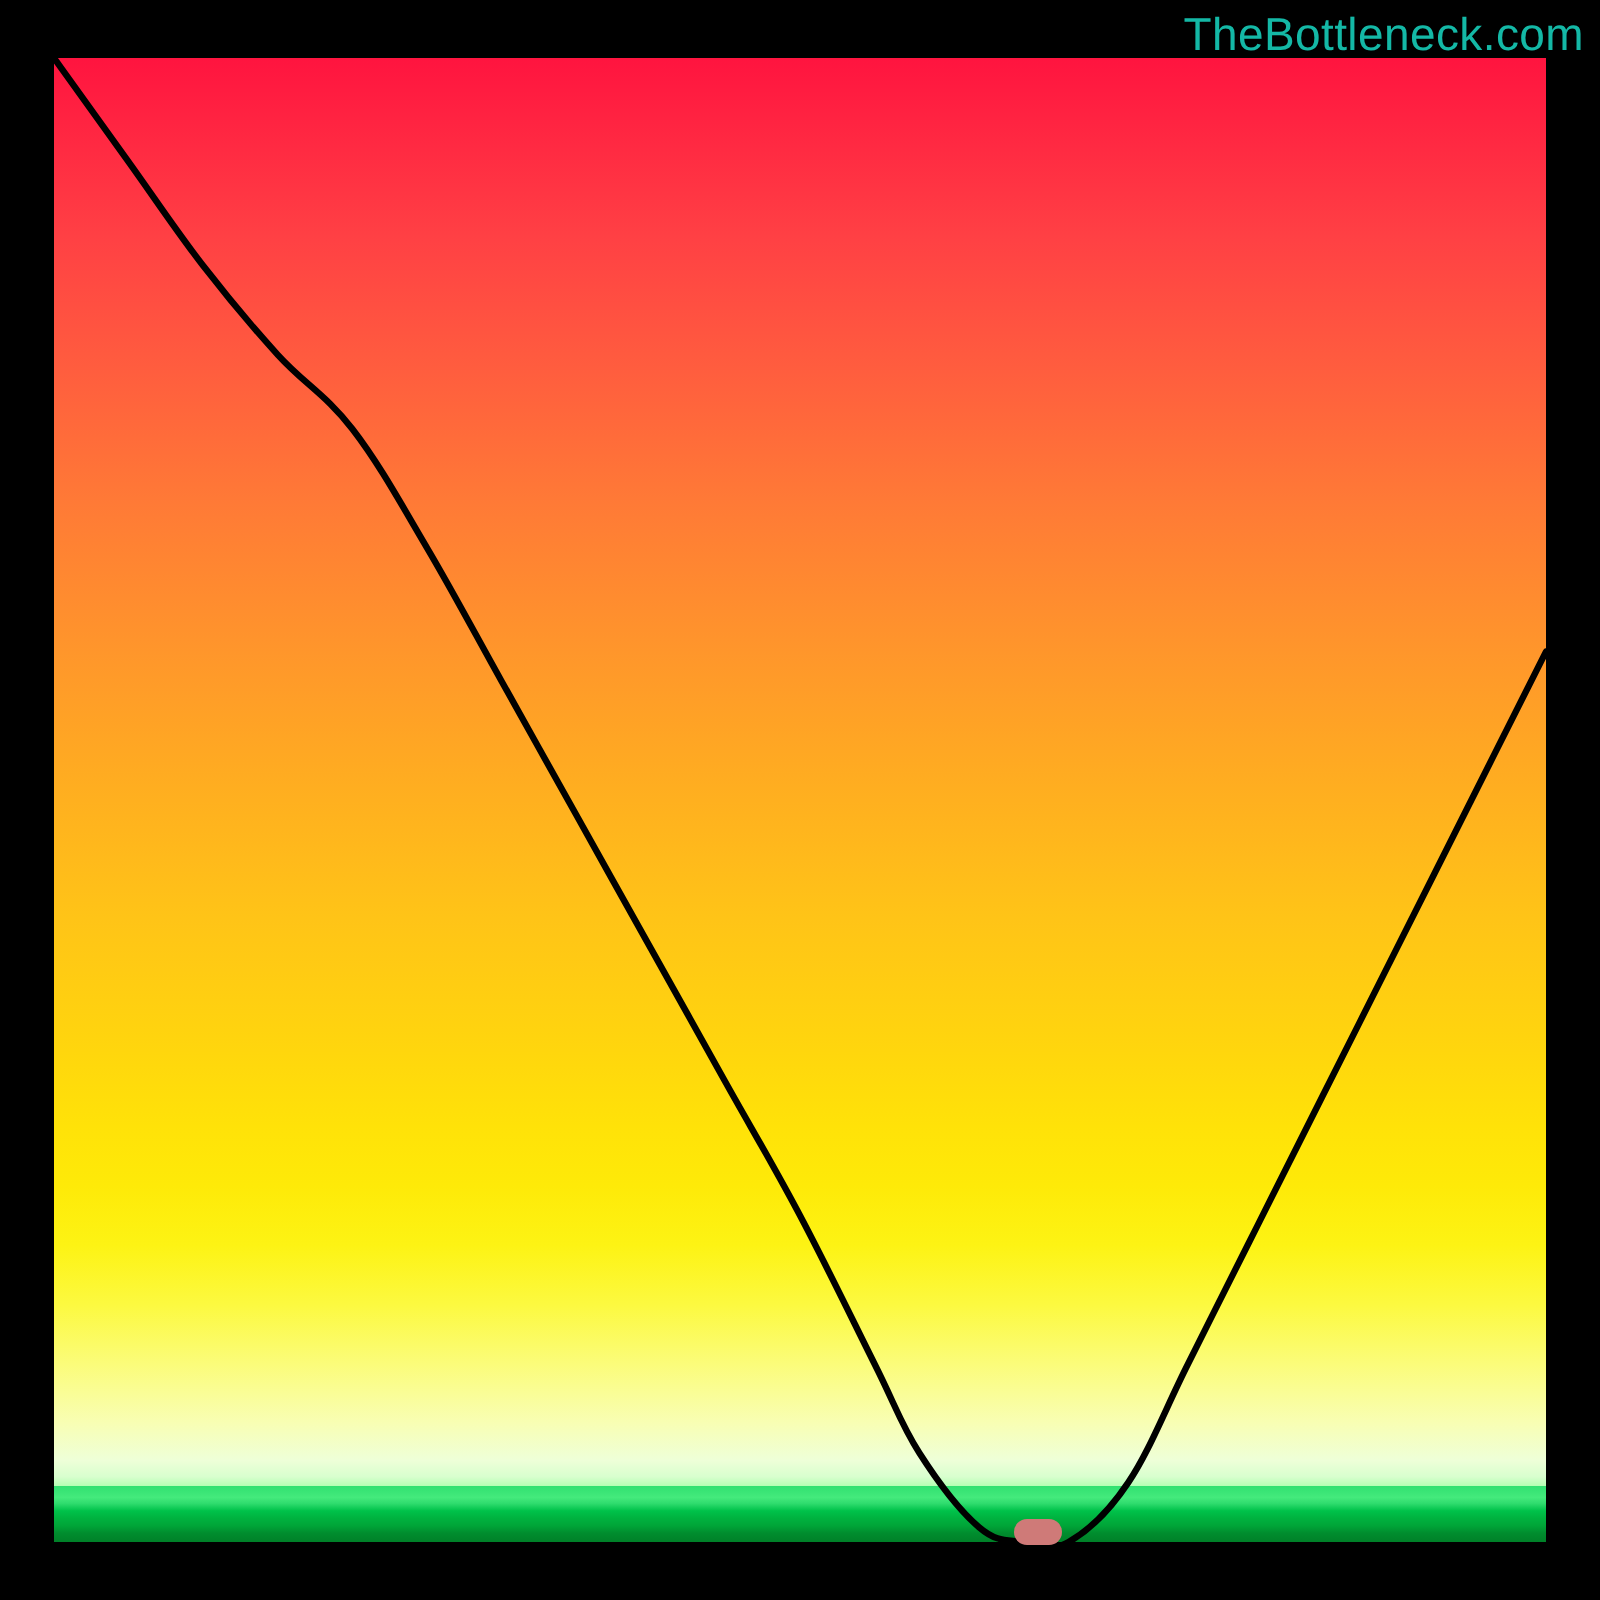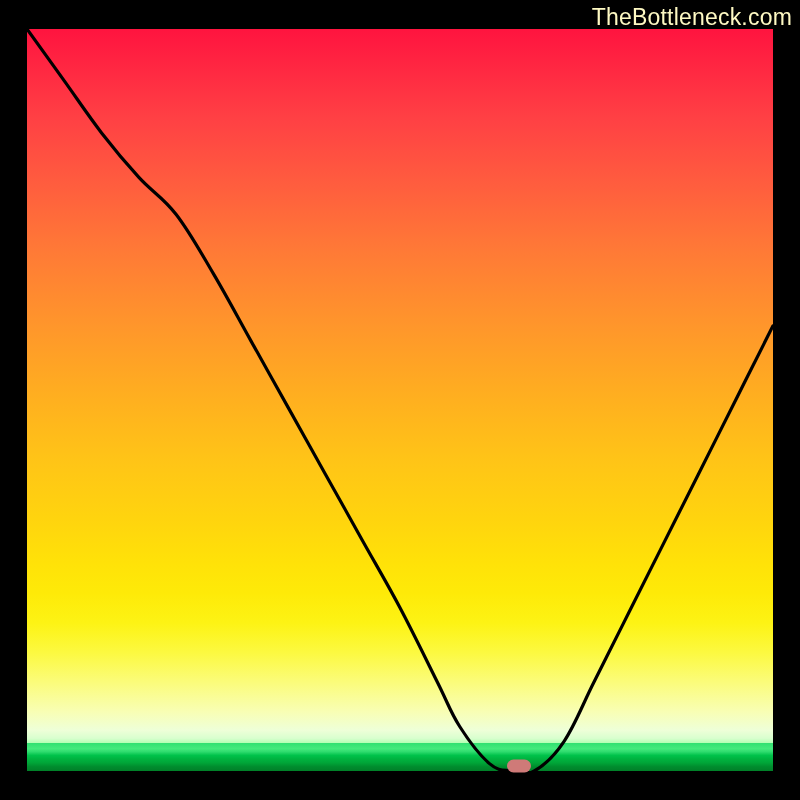--- a/index.html
+++ b/index.html
@@ -14,21 +14,21 @@
   .outer {
     position: relative;
     width: 800px;
     height: 800px;
     background: #000;
   }
   .watermark {
     position: absolute;
     top: 4px;
     right: 8px;
-    color: #fef9c3;
+    color: #14b8a6;
     font-size: 23px;
     font-weight: 500;
     letter-spacing: 0.2px;
     z-index: 5;
   }
   .plot-wrap {
     position: absolute;
     left: 27px;
     top: 29px;
     width: 746px;

